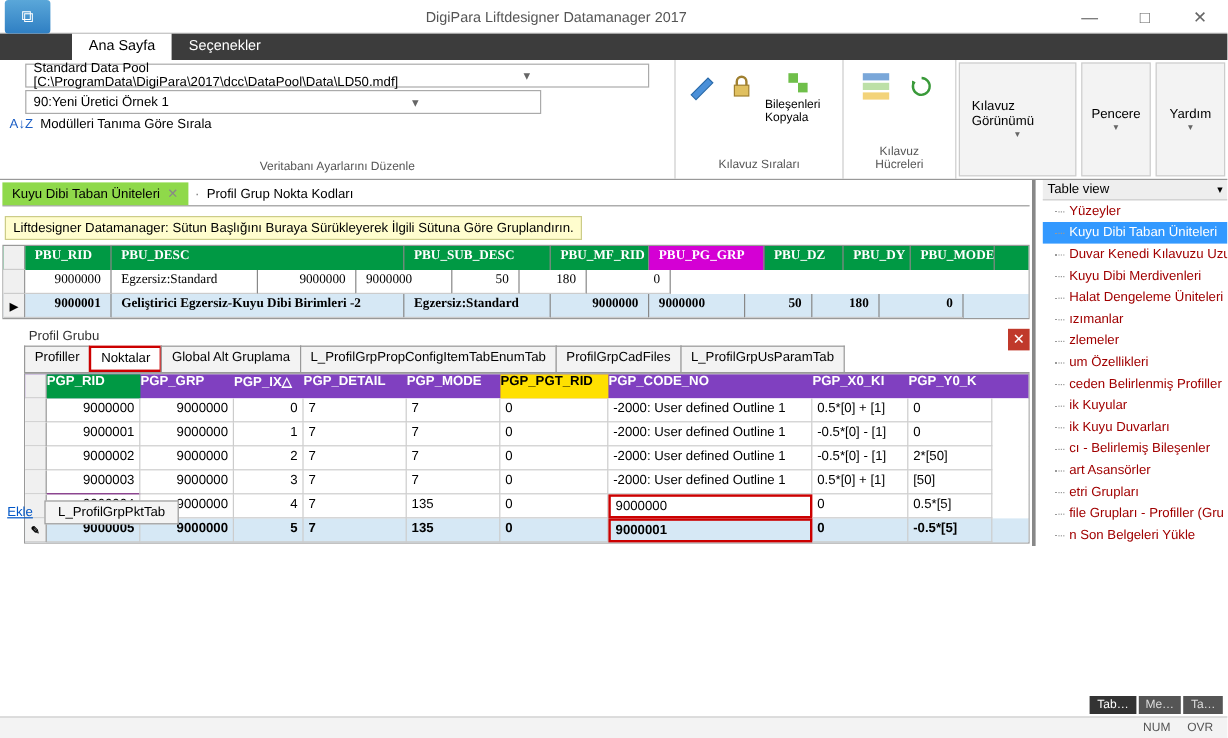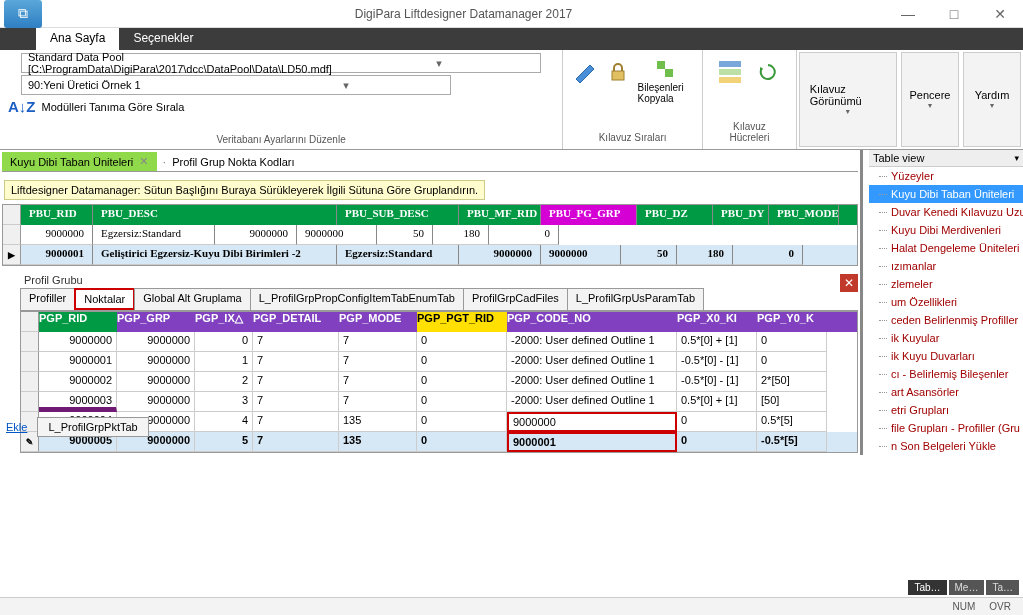--- a/index.html
+++ b/index.html
@@ -2,30 +2,30 @@
 <html><head>
 <meta charset="utf-8">
 <style>
 * { box-sizing: border-box; margin: 0; padding: 0; }
 body { font-family: "Segoe UI", Tahoma, sans-serif; font-size: 11px; background: #fff; width: 1023px; height: 615px; overflow: hidden; position: relative; }
 .titlebar { display: flex; align-items: center; height: 28px; background: #fff; border-bottom: 1px solid #ddd; }
 .app-icon { width: 38px; height: 28px; background: linear-gradient(#5aa7d9,#2f7fc3); border-radius: 3px; margin-left: 4px; display: flex; align-items: center; justify-content: center; color: #fff; font-size: 14px; }
 .title-text { flex: 1; text-align: center; font-size: 12px; color: #555; }
 .win-controls { display: flex; }
 .win-btn { width: 46px; height: 28px; display: flex; align-items: center; justify-content: center; color: #666; font-size: 14px; }
-.ribbon-tabs { display: flex; background: #3c3c3c; height: 22px; padding-left: 36px; }
+.ribbon-tabs { display: flex; background: #3c3c3c; height: 22px; padding-left: 60px; }
 .ribbon-tab { padding: 3px 14px; color: #fff; font-size: 12px; }
 .ribbon-tab.active { background: #fff; color: #000; }
 .ribbon { display: flex; background: #fff; border-bottom: 1px solid #999; height: 100px; }
 .ribbon-left { width: 612px; display: flex; flex-direction: column; padding: 2px; border-right: 1px solid #ccc; }
 .combo { display: flex; border: 1px solid #aaa; background: #fff; margin: 1px 19px; height: 20px; align-items: center; }
 .combo span { flex: 1; padding-left: 6px; font-size: 11px; }
 .combo .dd { width: 16px; text-align: center; color: #666; }
 .sort-row { display: flex; align-items: center; padding: 2px 6px; }
-.sort-icon { color: #1a5dc4; font-weight: bold; margin-right: 6px; font-size: 15px; }
+.sort-icon { color: #1a5dc4; font-weight: normal; margin-right: 6px; font-size: 11px; }
 .ribbon-group { display: flex; flex-direction: column; align-items: center; justify-content: space-between; padding: 4px 10px; border-right: 1px solid #ccc; }
 .ribbon-icons { display: flex; gap: 10px; align-items: flex-start; padding-top: 4px; }
 .rib-ico { width: 28px; height: 28px; display: flex; align-items: center; justify-content: center; }
 .rib-label { font-size: 10px; color: #555; text-align: center; margin-top: auto; padding-bottom: 2px; }
 .rib-small-col { display: flex; flex-direction: column; align-items: center; font-size: 10px; }
 .big-btn { display: flex; flex-direction: column; align-items: center; justify-content: center; padding: 4px 10px; background: #f3f3f3; border: 1px solid #ccc; margin: 2px; min-width: 58px; }
 .big-btn .dd { font-size: 8px; color: #666; }
 .content-area { display: flex; position: relative; }
 .left-content { width: 860px; padding: 2px; position: relative; }
 .tabstrip { display: flex; align-items: center; border-bottom: 1px solid #999; }
@@ -173,21 +173,21 @@
 
     
     <div class="grid">
       <div class="grid-head">
         <div class="row-hdr"></div>
         <div class="cell" style="width:72px;">PBU_RID</div>
         <div class="cell" style="width:244px;">PBU_DESC</div>
         <div class="cell" style="width:122px;">PBU_SUB_DESC</div>
         <div class="cell" style="width:82px;">PBU_MF_RID</div>
         <div class="cell magenta" style="width:96px;">PBU_PG_GRP</div>
-        <div class="cell" style="width:76px;">PBU_DZ</div>
+        <div class="cell" style="width:66px;">PBU_DZ</div>
         <div class="cell" style="width:56px;">PBU_DY</div>
         <div class="cell" style="width:70px;">PBU_MODE</div>
       </div>
       <div id="grid1-rows">
           <div class="grid-row">
             <div class="row-hdr"></div>
     <div class="cell" style="width:72px;text-align:right;">9000000</div>
     <div class="cell" style="width:122px;">Egzersiz:Standard</div>
     <div class="cell" style="width:82px;text-align:right;">9000000</div>
     <div class="cell" style="width:80px;">9000000</div>
@@ -267,21 +267,21 @@
     <div class="cell" style="width:58px;text-align:right;border-right:1px solid #ccc;border-bottom:1px solid #ccc;padding:2px 4px;">2</div>
     <div class="cell" style="width:86px;border-right:1px solid #ccc;border-bottom:1px solid #ccc;padding:2px 4px;">7</div>
     <div class="cell" style="width:78px;border-right:1px solid #ccc;border-bottom:1px solid #ccc;padding:2px 4px;">7</div>
     <div class="cell" style="width:90px;border-right:1px solid #ccc;border-bottom:1px solid #ccc;padding:2px 4px;">0</div>
     <div class="cell " style="width:170px;border-right:1px solid #ccc;border-bottom:1px solid #ccc;padding:2px 4px;">-2000: User defined Outline 1</div>
     <div class="cell" style="width:80px;border-right:1px solid #ccc;border-bottom:1px solid #ccc;padding:2px 4px;">-0.5*[0] - [1]</div>
     <div class="cell" style="width:70px;border-right:1px solid #ccc;border-bottom:1px solid #ccc;padding:2px 4px;">2*[50]</div>
             </div>
             <div class="grid2-row">
               <div class="row-hdr"></div>
-    <div class="cell" style="width:78px;text-align:right;border-right:1px solid #ccc;border-bottom:5px solid #701a75;padding:2px 4px;">9000003</div>
+    <div class="cell" style="width:78px;text-align:right;border-right:1px solid #ccc;border-bottom:1px solid #701a75;padding:2px 4px;">9000003</div>
     <div class="cell" style="width:78px;text-align:right;border-right:1px solid #ccc;border-bottom:1px solid #ccc;padding:2px 4px;">9000000</div>
     <div class="cell" style="width:58px;text-align:right;border-right:1px solid #ccc;border-bottom:1px solid #ccc;padding:2px 4px;">3</div>
     <div class="cell" style="width:86px;border-right:1px solid #ccc;border-bottom:1px solid #ccc;padding:2px 4px;">7</div>
     <div class="cell" style="width:78px;border-right:1px solid #ccc;border-bottom:1px solid #ccc;padding:2px 4px;">7</div>
     <div class="cell" style="width:90px;border-right:1px solid #ccc;border-bottom:1px solid #ccc;padding:2px 4px;">0</div>
     <div class="cell " style="width:170px;border-right:1px solid #ccc;border-bottom:1px solid #ccc;padding:2px 4px;">-2000: User defined Outline 1</div>
     <div class="cell" style="width:80px;border-right:1px solid #ccc;border-bottom:1px solid #ccc;padding:2px 4px;">0.5*[0] + [1]</div>
     <div class="cell" style="width:70px;border-right:1px solid #ccc;border-bottom:1px solid #ccc;padding:2px 4px;">[50]</div>
             </div>
             <div class="grid2-row">

